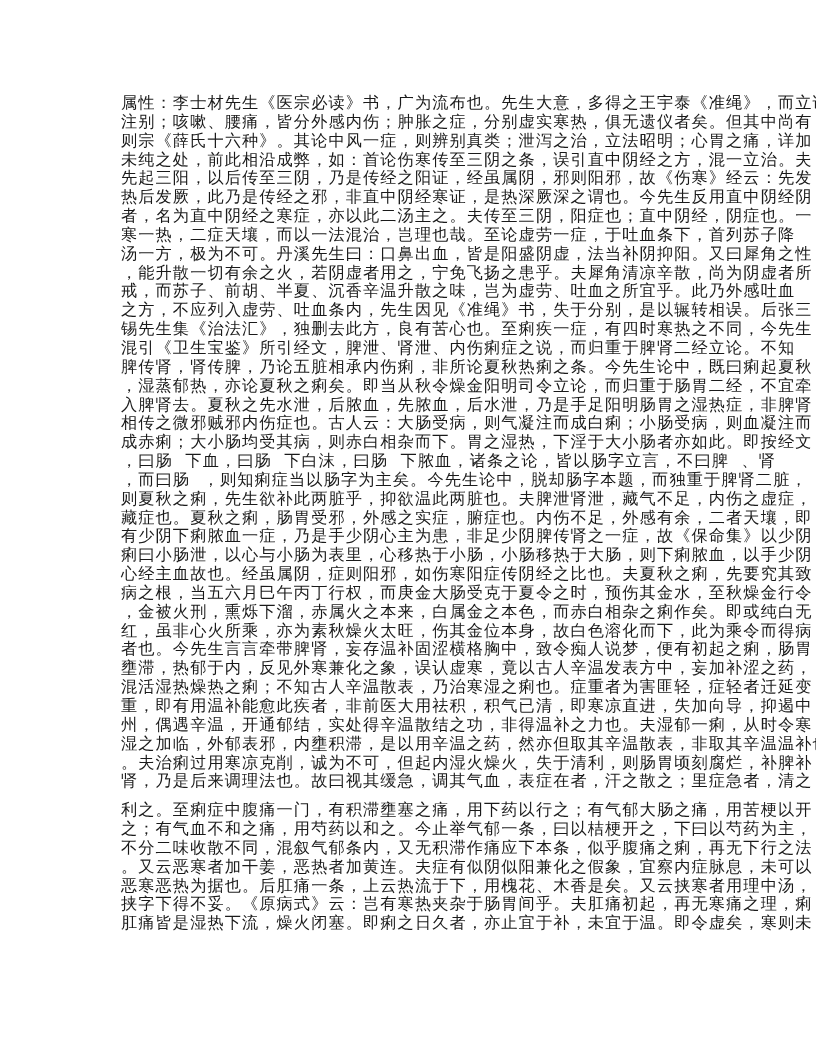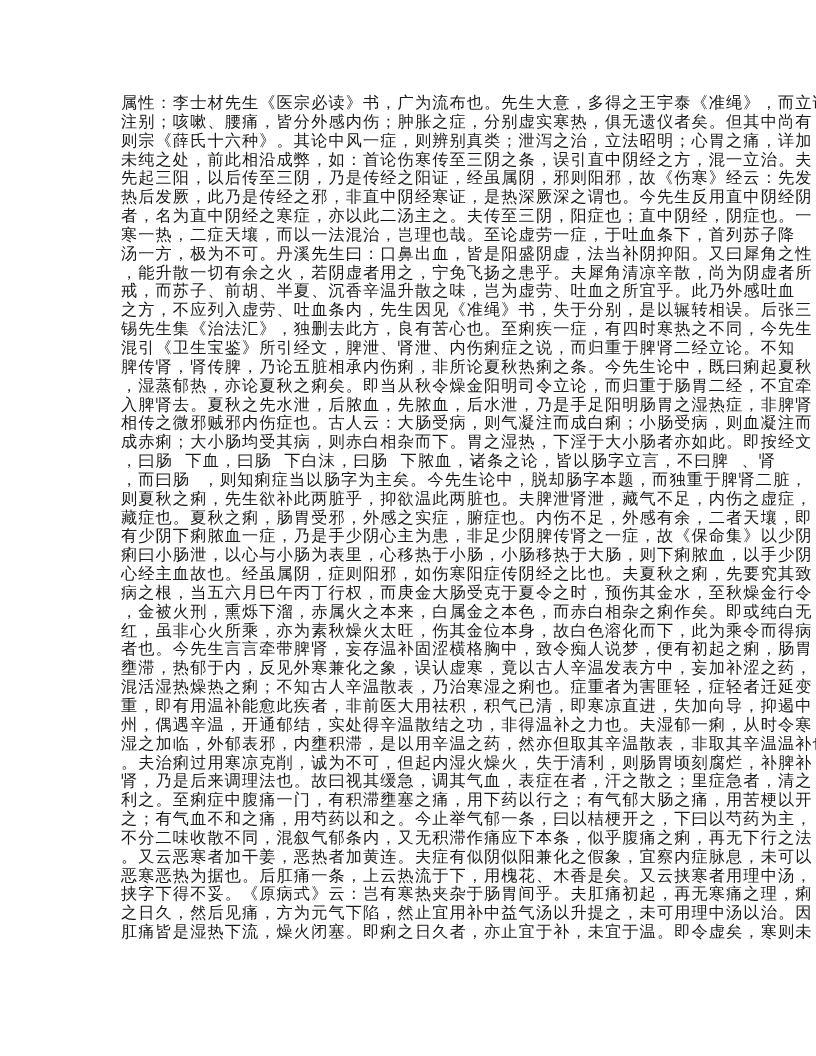--- a/index.html
+++ b/index.html
@@ -63,21 +63,20 @@
   <div class="line" style="line-height: 18.8511px; height: 18.8511px;">，金被火刑，熏烁下溜，赤属火之本来，白属金之本色，而赤白相杂之痢作矣。即或纯白无</div>
   <div class="line" style="line-height: 18.8511px; height: 18.8511px; text-align: center;">红，虽非心火所乘，亦为素秋燥火太旺，伤其金位本身，故白色溶化而下，此为乘令而得病</div>
   <div class="line" style="line-height: 18.8511px; height: 18.8511px;">者也。今先生言言牵带脾肾，妄存温补固涩横格胸中，致令痴人说梦，便有初起之痢，肠胃</div>
   <div class="line" style="line-height: 18.8511px; height: 18.8511px;">壅滞，热郁于内，反见外寒兼化之象，误认虚寒，竟以古人辛温发表方中，妄加补涩之药，</div>
   <div class="line" style="line-height: 18.8511px; height: 18.8511px;">混活湿热燥热之痢；不知古人辛温散表，乃治寒湿之痢也。症重者为害匪轻，症轻者迁延变</div>
   <div class="line" style="line-height: 18.8511px; height: 18.8511px;">重，即有用温补能愈此疾者，非前医大用祛积，积气已清，即寒凉直进，失加向导，抑遏中</div>
   <div class="line" style="line-height: 18.8511px; height: 18.8511px;">州，偶遇辛温，开通郁结，实处得辛温散结之功，非得温补之力也。夫湿郁一痢，从时令寒</div>
   <div class="line" style="line-height: 18.8511px; height: 18.8511px;">湿之加临，外郁表邪，内壅积滞，是以用辛温之药，然亦但取其辛温散表，非取其辛温温补也</div>
   <div class="line" style="line-height: 18.8511px; height: 18.8511px;">。夫治痢过用寒凉克削，诚为不可，但起内湿火燥火，失于清利，则肠胃顷刻腐烂，补脾补</div>
   <div class="line" style="line-height: 18.8511px; height: 18.8511px;">肾，乃是后来调理法也。故曰视其缓急，调其气血，表症在者，汗之散之；里症急者，清之</div>
-  <div class="line" style="line-height: 18.8511px; height: 18.8511px;">利之。至痢症中腹痛一门，有积滞壅塞之痛，用下药以行之；有气郁大肠之痛，用苦梗以开</div>
+  <div class="line" style="line-height: 18.8511px; height: 18.8511px; margin-top: 10px;">利之。至痢症中腹痛一门，有积滞壅塞之痛，用下药以行之；有气郁大肠之痛，用苦梗以开</div>
   <div class="line" style="line-height: 18.8511px; height: 18.8511px;">之；有气血不和之痛，用芍药以和之。今止举气郁一条，曰以桔梗开之，下曰以芍药为主，</div>
   <div class="line" style="line-height: 18.8511px; height: 18.8511px;">不分二味收散不同，混叙气郁条内，又无积滞作痛应下本条，似乎腹痛之痢，再无下行之法</div>
   <div class="line" style="line-height: 18.8511px; height: 18.8511px;">。又云恶寒者加干姜，恶热者加黄连。夫症有似阴似阳兼化之假象，宜察内症脉息，未可以</div>
   <div class="line" style="line-height: 18.8511px; height: 18.8511px;">恶寒恶热为据也。后肛痛一条，上云热流于下，用槐花、木香是矣。又云挟寒者用理中汤，</div>
   <div class="line" style="line-height: 18.8511px; height: 18.8511px;">挟字下得不妥。《原病式》云：岂有寒热夹杂于肠胃间乎。夫肛痛初起，再无寒痛之理，痢</div>
-  <div class="line" style="line-height: 18.8511px; height: 18.8511px;">之日久，然后见痛，方为元气下陷，然止宜用补中益气汤以升提之，未可用理中汤以治。因</div>
   <div class="line" style="line-height: 18.8511px; height: 18.8511px;">肛痛皆是湿热下流，燥火闭塞。即痢之日久者，亦止宜于补，未宜于温。即令虚矣，寒则未</div>
 </div>
 
 </body></html>

